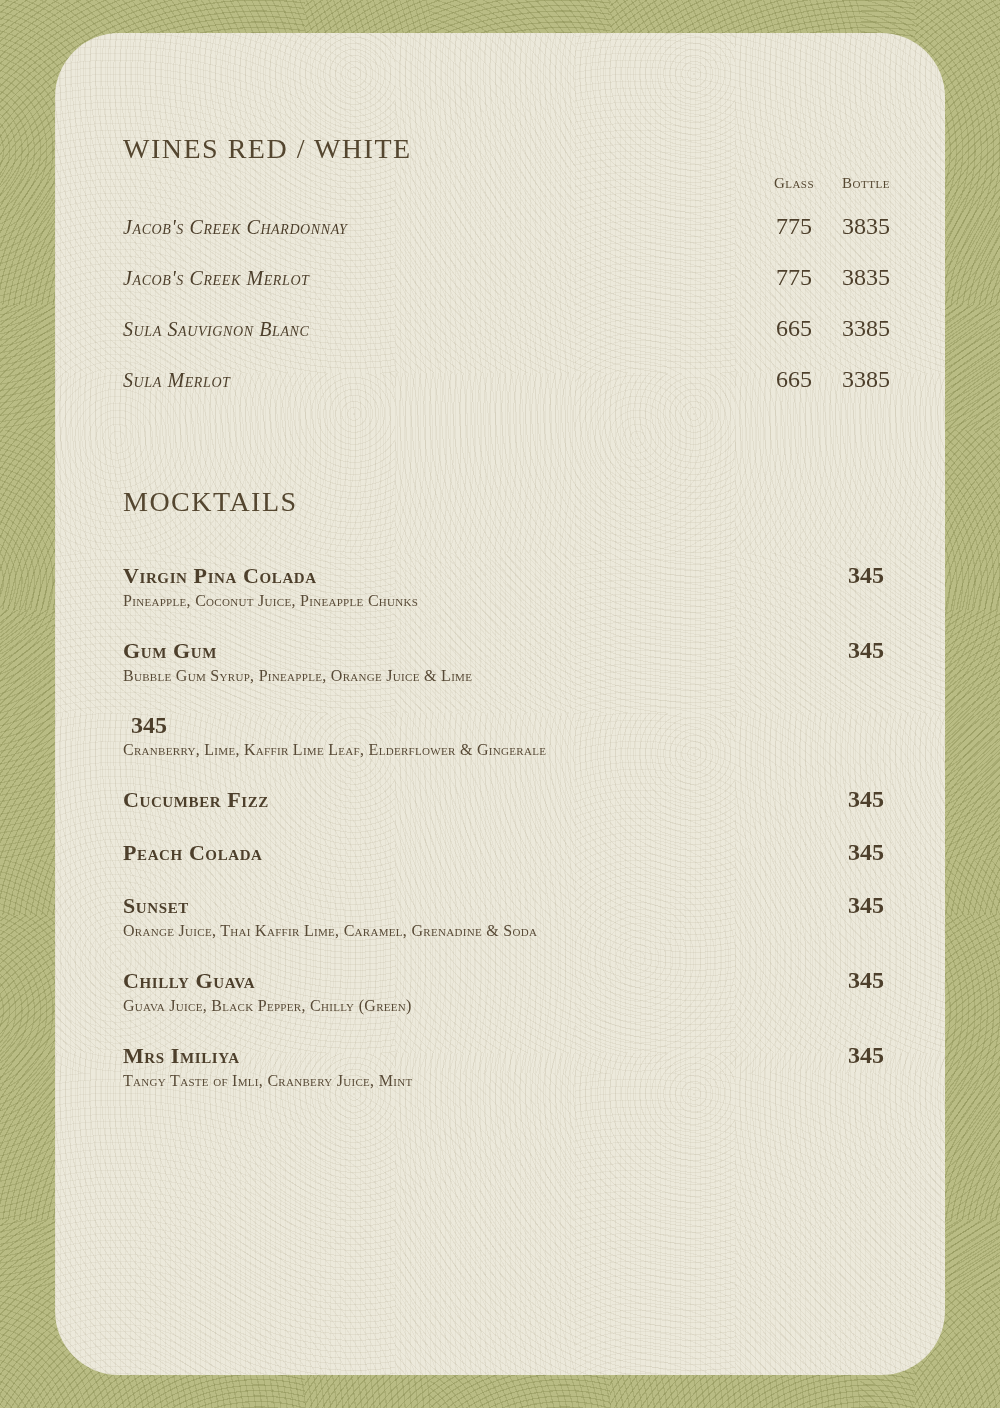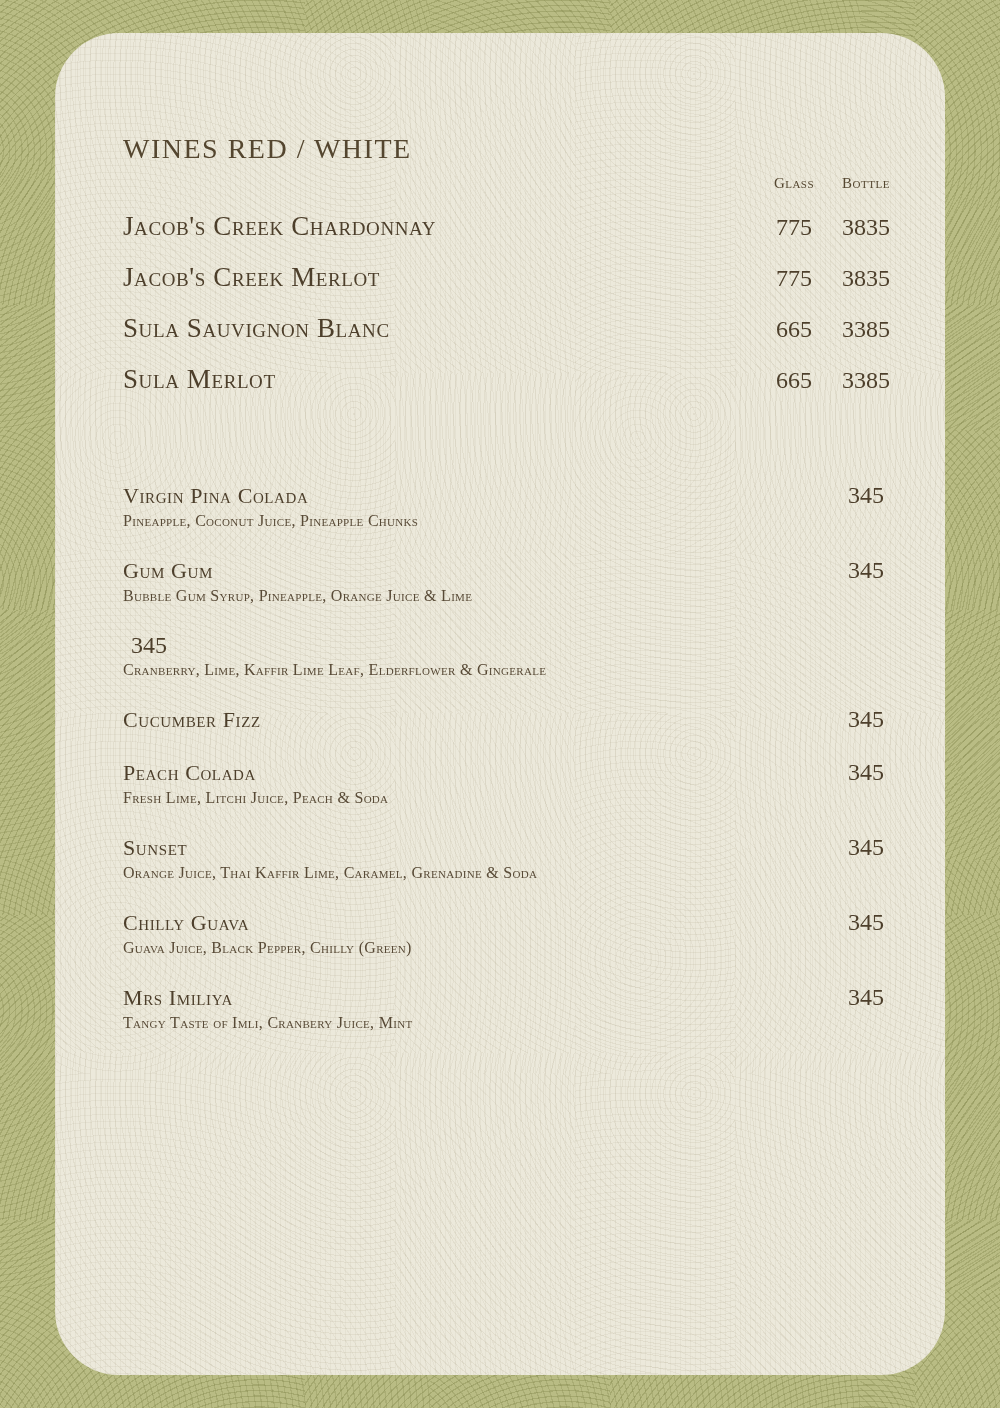--- a/index.html
+++ b/index.html
@@ -37,28 +37,29 @@
   .col.glass{width:60px;margin-right:16px;}
   .col.bottle{width:52px;}
   .hdr-row{margin-top:6px;line-height:16px;}
   .hdr-label{
     font-variant:small-caps;font-size:15px;letter-spacing:.5px;
     color:var(--heading,#54462f);
   }
   .wine-list{margin-top:22px;}
   .row.wine{line-height:26px;margin-bottom:24px;}
   .row.wine .name{
-    font-variant:small-caps;font-size:27px;letter-spacing:.6px;
+    font-variant:small-caps;font-size:20px;letter-spacing:.6px;
     color:var(--text,#4d3f2b);
+    font-style:italic;
   }
   .price{font-size:24px;color:var(--text,#4d3f2b);}
   .mock-section{margin-top:89px;}
   .mock-list{margin-top:40px;}
   .mock-item{margin-bottom:26px;}
-  .mock-item .row{line-height:26px;}
+  .mock-item .row{line-height:26px;font-weight:bold;}
   .mock-item .name{
     font-variant:small-caps;font-size:22px;letter-spacing:.6px;
     color:var(--text,#4d3f2b);
   }
   .mock-item .desc{
     font-variant:small-caps;font-size:16px;line-height:20px;margin-top:2px;
     letter-spacing:.3px;
     color:var(--muted,#584a36);
   }
 </style>
@@ -97,20 +98,21 @@
 
   <div class="row wine">
     <div class="name">Sula Merlot</div>
     <div class="col glass price">665</div>
     <div class="col bottle price">3385</div>
   </div>
 </div>
   </section>
 
   <section class="mock-section">
+    <h1 class="sec-title">MOCKTAILS</h1>
 
     <div class="mock-list" id="mocktail-rows">
   <div class="mock-item">
     <div class="row">
       <div class="name">Virgin Pina Colada</div>
       <div class="col bottle price">345</div>
     </div>
     <div class="desc">Pineapple, Coconut Juice, Pineapple Chunks</div>
   </div>
 
@@ -134,21 +136,20 @@
       <div class="name">Cucumber Fizz</div>
       <div class="col bottle price">345</div>
     </div>
   </div>
 
   <div class="mock-item">
     <div class="row">
       <div class="name">Peach Colada</div>
       <div class="col bottle price">345</div>
     </div>
-    <div class="desc">Fresh Lime, Litchi Juice, Peach &amp; Soda</div>
   </div>
 
   <div class="mock-item">
     <div class="row">
       <div class="name">Sunset</div>
       <div class="col bottle price">345</div>
     </div>
     <div class="desc">Orange Juice, Thai Kaffir Lime, Caramel, Grenadine &amp; Soda</div>
   </div>
 

